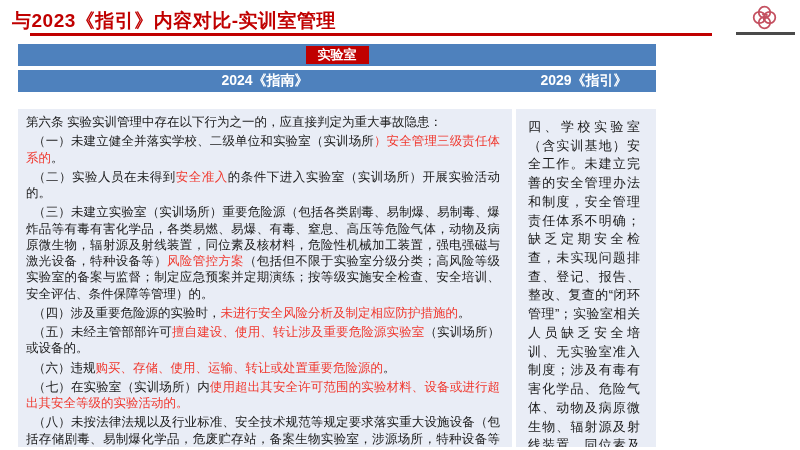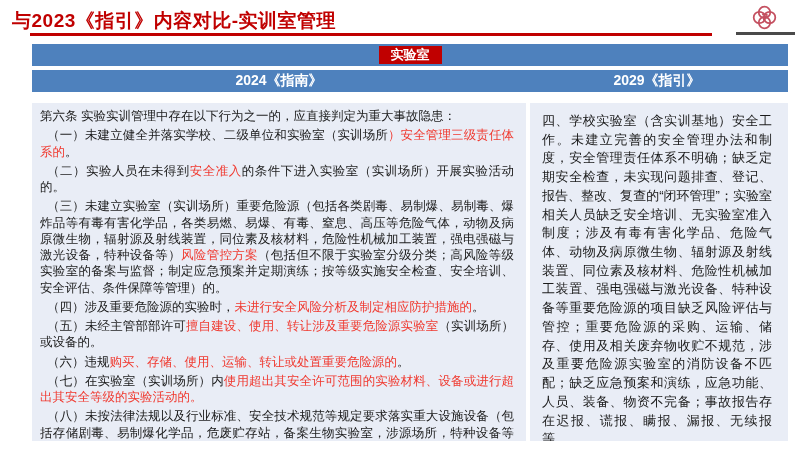--- a/index.html
+++ b/index.html
@@ -24,31 +24,31 @@
   }
   .title-underline{
     position:absolute;left:30px;top:33px;width:682px;height:3px;
     background:var(--title-red);
   }
   .logo-line{
     position:absolute;left:736px;top:32px;width:59px;height:3px;
     background:#4a4a4a;
   }
   .logo{position:absolute;left:751px;top:4px;width:27px;height:27px}
-  .table{position:absolute;left:32px;top:44px;width:756px}
+  .table{position:absolute;left:18px;top:44px;width:638px}
   .section-bar{
     height:22px;background:var(--header-blue);
     display:flex;align-items:center;justify-content:center;
     margin-bottom:4px;
   }
   .lab-badge{
     background:var(--badge-red);color:#fff;font-weight:bold;
     font-size:13px;line-height:1.25;padding:1px 12px;
   }
-  .heads{display:flex;gap:0;margin-bottom:11px}
+  .heads{display:flex;gap:0;margin-bottom:17px}
   .head{
     height:22px;background:var(--header-blue);color:#fff;
     font-weight:bold;font-size:14px;
     display:flex;align-items:center;justify-content:center;
   }
   .head.w-left{width:494px}
   .head.w-right{flex:1}
   .bodies{display:flex;gap:4px}
   .cell{
     background:var(--body-bg);height:338px;padding:5px 12px 4px 8px;

